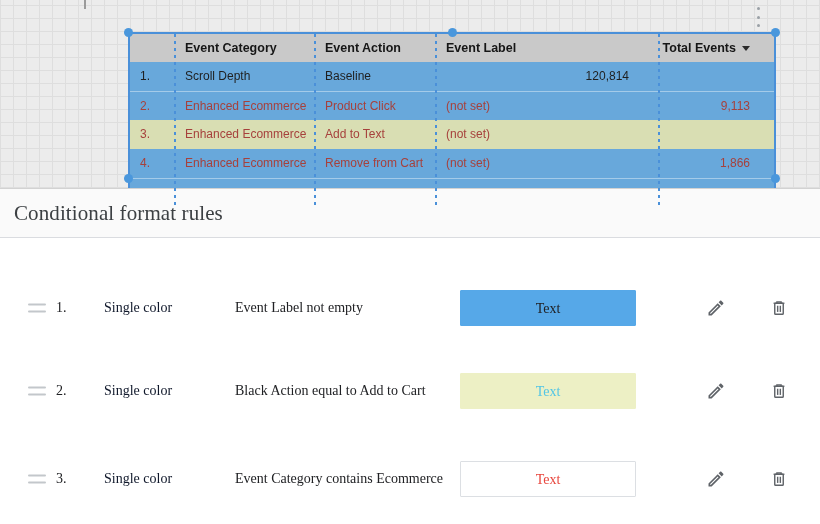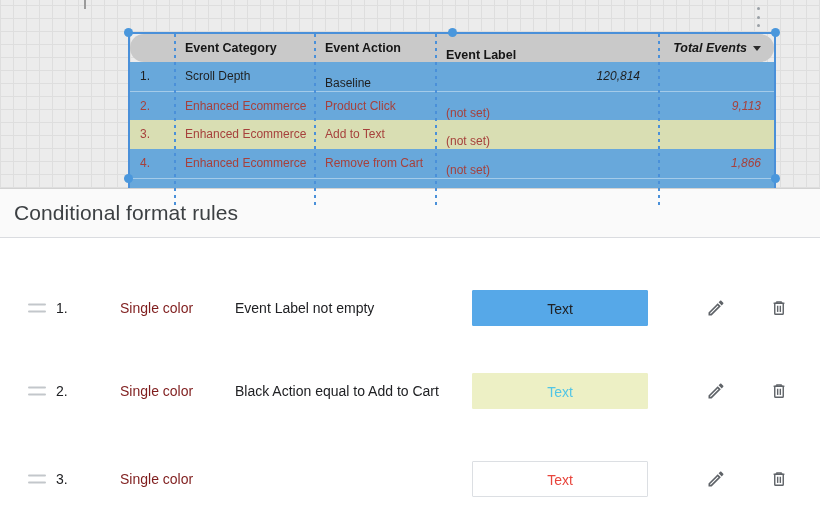--- a/index.html
+++ b/index.html
@@ -23,62 +23,62 @@
     position:absolute;left:128px;top:32px;width:648px;box-sizing:border-box;
     border:2px solid #4a90d9;border-bottom:none;
     font-size:12px;color:#1f1f1f;
   }
   .trow{display:flex;height:29px;line-height:29px;position:relative;}
   .trow.sep{border-top:1px solid rgba(255,255,255,0.4);height:28px;line-height:28px;}
   .thead{display:flex;height:28px;line-height:28px;background:#c9c9c9;font-weight:bold;font-size:12.5px;color:#161616;}
   .c0{width:46px;padding-left:10px;box-sizing:border-box;flex:none;}
   .c1{width:140px;padding-left:9px;box-sizing:border-box;flex:none;white-space:nowrap;overflow:hidden;}
   .c2{width:121px;padding-left:9px;box-sizing:border-box;flex:none;white-space:nowrap;overflow:hidden;}
-  .c3{width:223px;padding-left:9px;box-sizing:border-box;flex:none;white-space:nowrap;overflow:hidden;margin-top:7px;}
-  .c4{width:114px;padding-right:13px;box-sizing:border-box;flex:none;text-align:right;white-space:nowrap;font-style:italic;}
+  .c3{width:223px;padding-left:9px;box-sizing:border-box;flex:none;white-space:nowrap;overflow:hidden;}
+  .c4{width:114px;padding-right:24px;box-sizing:border-box;flex:none;text-align:right;white-space:nowrap;}
   .sort-tri{display:inline-block;width:0;height:0;border-left:4px solid transparent;border-right:4px solid transparent;border-top:5px solid #2b2b2b;margin-left:6px;vertical-align:1px;}
   
   .guide{position:absolute;top:0;bottom:0;width:2px;z-index:5;
     background:repeating-linear-gradient(180deg,#4a90d9 0 3px,transparent 3px 7px);}
   .g1{left:44px}.g2{left:184px}.g3{left:305px}.g4{left:528px}
   
   .handle{position:absolute;width:9px;height:9px;border-radius:50%;background:#4a97dc;z-index:6;}
   
-  .panel{position:absolute;left:0;top:188px;width:820px;height:336px;background:#ffffff;border-top:1px solid #d2d2d2;box-sizing:border-box;}
+  .panel{position:absolute;left:0;top:188px;width:820px;height:336px;background:#ffffff;border-top:1px solid #d2d2d2;box-sizing:border-box;font-family:Liberation Serif, serif;}
   .panel-header{height:48px;background:#fafafa;border-bottom:1px solid #dadce0;display:flex;align-items:center;}
   .panel-title{font-size:21px;color:#3c4043;padding-left:14px;letter-spacing:0.1px;}
   .rule{position:absolute;left:0;width:820px;height:52px;}
   .rule > *{position:absolute;top:50%;transform:translateY(-50%);}
   .drag{left:28px;width:18px;height:9px;display:flex;flex-direction:column;justify-content:space-between;cursor:grab;}
   .drag i{display:block;width:18px;height:2px;background:#c3c7cb;border-radius:1px;}
   .rnum{left:56px;font-size:14px;color:#202124;}
-  .rtype{left:120px;font-size:14px;color:#7f1d1d;white-space:nowrap;}
+  .rtype{left:104px;font-size:14px;color:#0f172a;white-space:nowrap;}
   .rcond{left:235px;width:210px;font-size:14px;color:#202124;line-height:20px;}
-  .swatch{left:472px;width:176px;height:36px;line-height:36px;text-align:center;font-size:14px;border:1px solid transparent;box-sizing:border-box;border-radius:1px;}
+  .swatch{left:460px;width:176px;height:36px;line-height:36px;text-align:center;font-size:14px;border:1px solid transparent;box-sizing:border-box;border-radius:1px;}
   .iconbtn{background:none;border:none;padding:0;width:26px;height:26px;cursor:pointer;display:flex;align-items:center;justify-content:center;}
   .iconbtn.pencil{left:703px;}
   .iconbtn.trash{left:766px;}
   .iconbtn svg{display:block;}
 </style>
 </head>
 <body>
 
 <div class="app">
 
   <div class="canvas">
     <div class="page-tick"></div>
 
     <div class="kebab">
         <i></i>
         <i></i>
         <i></i>
       </div>
 
     <div class="table">
-      <div class="thead" style="background: rgb(201, 201, 201); border-radius: 14px;">
+      <div class="thead" style="background: rgb(201, 201, 201);">
         <div class="c0"></div>
         <div class="c1">Event Category</div>
         <div class="c2">Event Action</div>
         <div class="c3">Event Label</div>
         <div class="c4"><span>Total Events</span><span class="sort-tri"></span></div>
       </div>
 
       <div class="trow" style="background: rgb(104, 168, 219); color: rgb(31, 31, 31);">
         <div class="c0">1.</div>
         <div class="c1">Scroll Depth</div>
@@ -185,20 +185,21 @@
       </button>
     </div>
 
     <div class="rule" style="top:264px;">
       <span class="drag">
           <i></i>
           <i></i>
         </span>
       <span class="rnum">3.</span>
       <span class="rtype">Single color</span>
+      <span class="rcond">Event Category contains Ecommerce</span>
       <span class="swatch" style="background: rgb(255, 255, 255); color: rgb(232, 69, 60); border-color: rgb(220, 223, 227);">Text</span>
       <button class="iconbtn pencil">
         <svg width="20" height="20" viewBox="0 0 24 24">
           <path fill="#5f6368" d="M14.06 9.02l.92.92L5.92 19H5v-.92l9.06-9.06M17.66 3c-.25 0-.51.1-.7.29l-1.83 1.83 3.75 3.75 1.83-1.83c.39-.39.39-1.02 0-1.41l-2.34-2.34c-.2-.2-.45-.29-.71-.29zm-3.6 3.19L3 17.25V21h3.75L17.81 9.94l-3.75-3.75z"></path>
         </svg>
       </button>
       <button class="iconbtn trash">
         <svg width="20" height="20" viewBox="0 0 24 24" fill="none" stroke="#5f6368" stroke-width="1.7">
           <path d="M5.5 6.3h13"></path>
           <path d="M9.5 6.1V4.6h5v1.5"></path>

